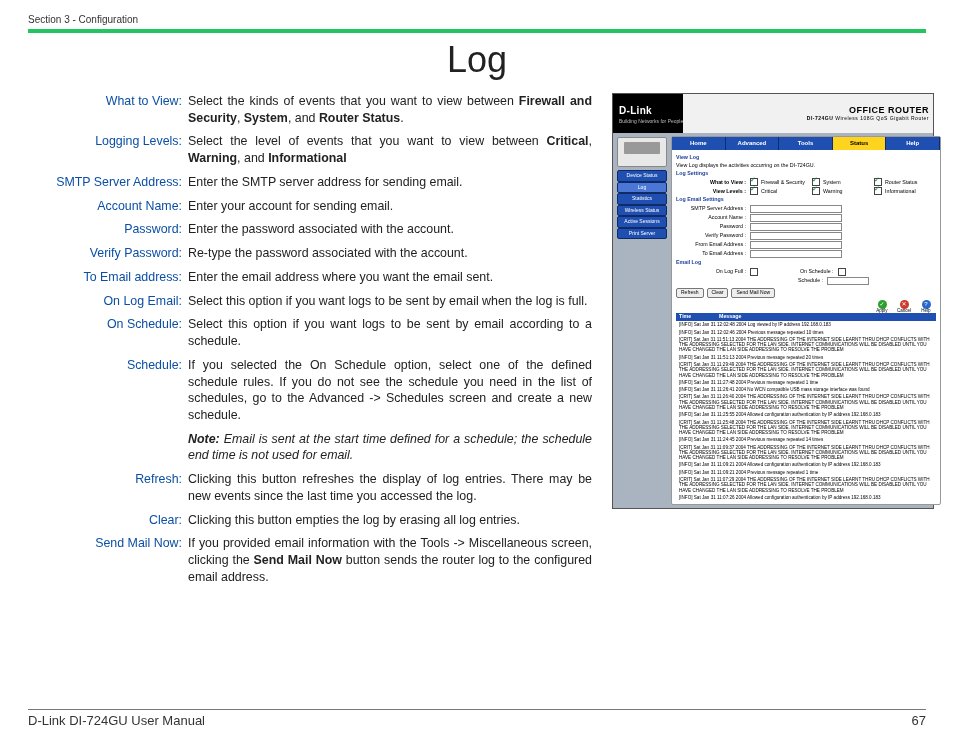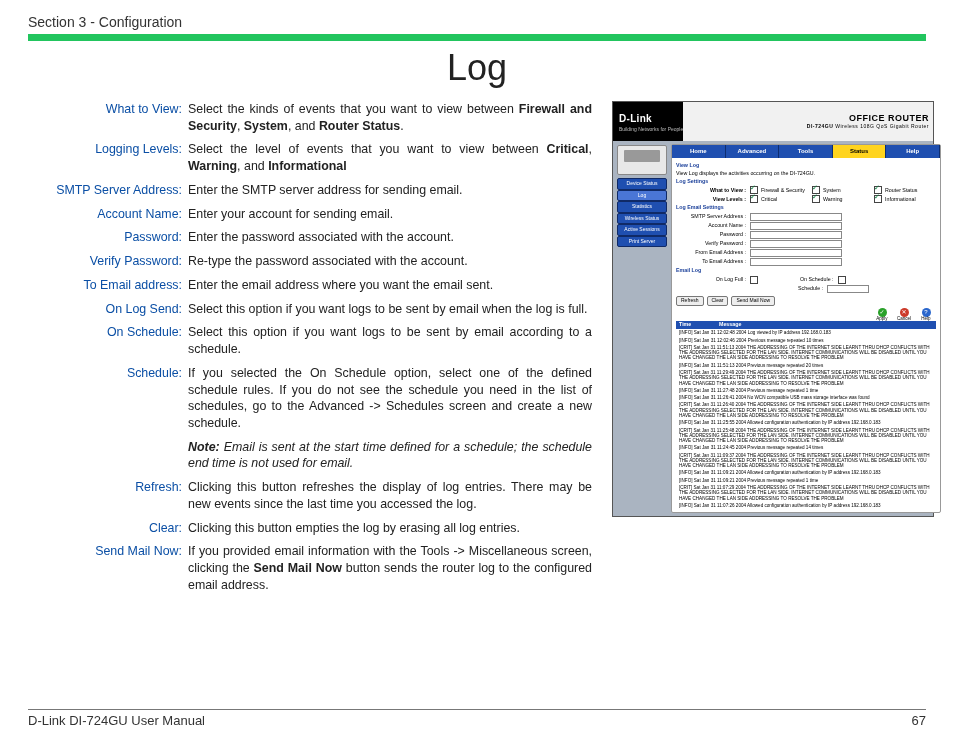--- a/index.html
+++ b/index.html
@@ -10,23 +10,23 @@
     width: 954px;
     height: 738px;
     position: relative;
     box-sizing: border-box;
   }
   .page {
     padding: 14px 28px 0 28px;
     box-sizing: border-box;
   }
   .section-header {
-    font-size: 14px;
+    font-size: 10px;
     color: #333;
-    border-bottom: 7px solid #22c55e;
+    border-bottom: 4px solid #22c55e;
     padding-bottom: 4px;
     margin-bottom: 6px;
   }
   .title {
     font-size: 36px;
     font-weight: 300;
     text-align: center;
     margin: 0 0 12px 0;
     color: #222;
     font-family: "Arial Narrow", Arial, sans-serif;
@@ -194,21 +194,21 @@
         </div>
       <div class="defrow">
           <div class="deflabel">Verify Password:</div>
           <div class="defvalue">Re-type the password associated with the account.</div>
         </div>
       <div class="defrow">
           <div class="deflabel">To Email address:</div>
           <div class="defvalue">Enter the email address where you want the email sent.</div>
         </div>
       <div class="defrow">
-          <div class="deflabel">On Log Send:</div>
+          <div class="deflabel">On Log Email:</div>
           <div class="defvalue">Select this option if you want logs to be sent by email when the log is full.</div>
         </div>
       <div class="defrow">
           <div class="deflabel">On Schedule:</div>
           <div class="defvalue">Select this option if you want logs to be sent by email according to a schedule.</div>
         </div>
       <div class="defrow">
           <div class="deflabel">Schedule:</div>
           <div class="defvalue">If you selected the On Schedule option, select one of the defined schedule rules. If you do not see the schedule you need in the list of schedules, go to the Advanced -&gt; Schedules screen and create a new schedule.</div>
         </div>

